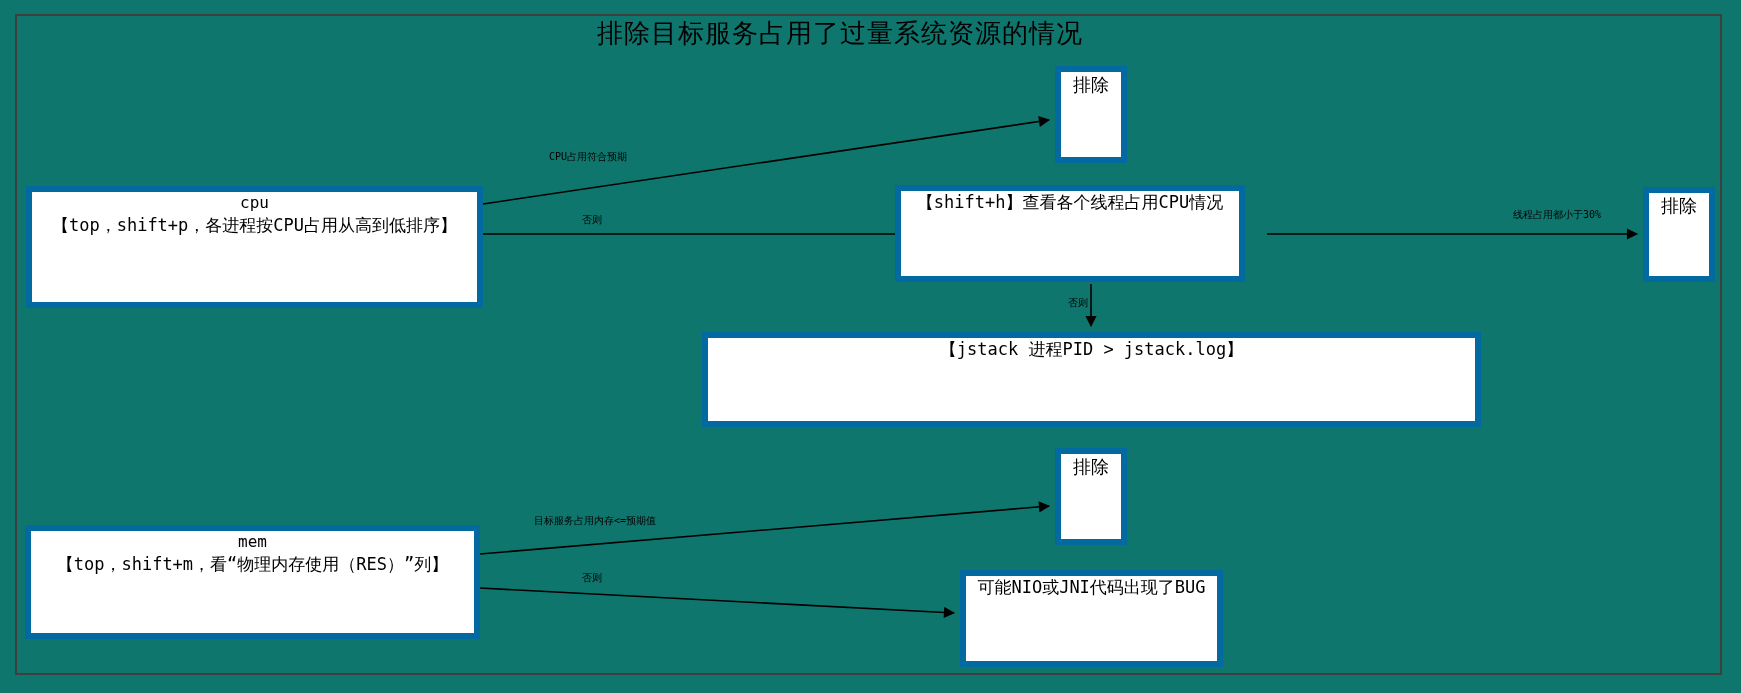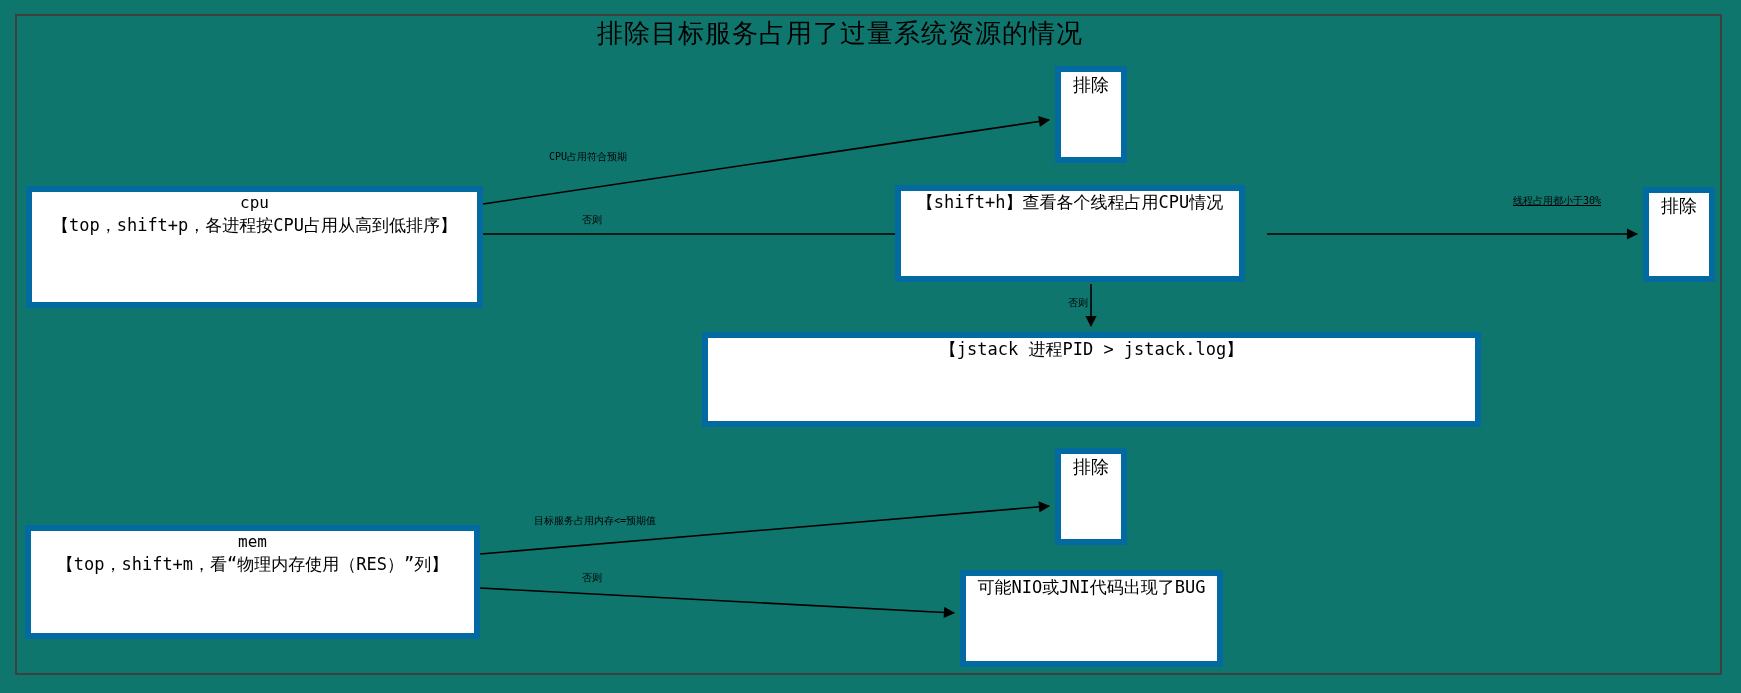--- a/index.html
+++ b/index.html
@@ -74,21 +74,21 @@
   </div>
 
   <div class="node" style="left:960px; top:570px; width:263px; height:97px;">
     <div>可能NIO或JNI代码出现了BUG</div>
   </div>
 
   <div class="elabel center" style="left:488px; top:150px; width:200px;">CPU占用符合预期</div>
 
   <div class="elabel center" style="left:547px; top:213px; width:90px;">否则</div>
 
-  <div class="elabel center" style="left:1457px; top:194px; width:200px;text-decoration:underline;">线程占用都小于30%</div>
+  <div class="elabel center" style="left:1457px; top:208px; width:200px;">线程占用都小于30%</div>
 
   <div class="elabel right" style="left:1020px; top:296px; width:68px;">否则</div>
 
   <div class="elabel center" style="left:445px; top:514px; width:300px;">目标服务占用内存&lt;=预期值</div>
 
   <div class="elabel center" style="left:547px; top:571px; width:90px;">否则</div>
 
 </div>
 
 </body></html>

